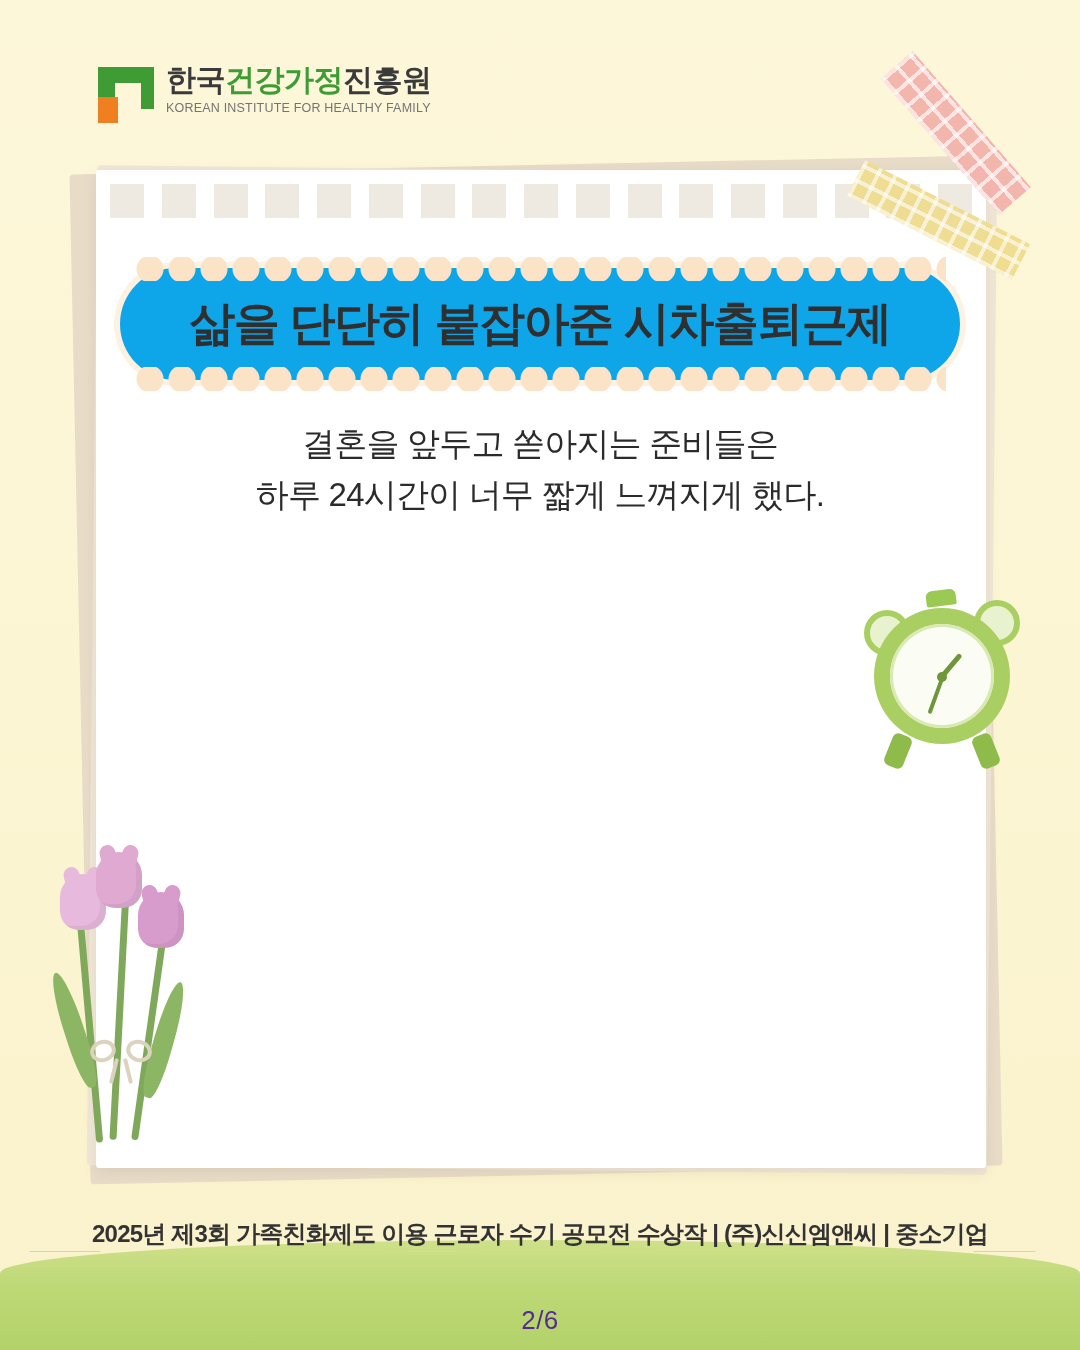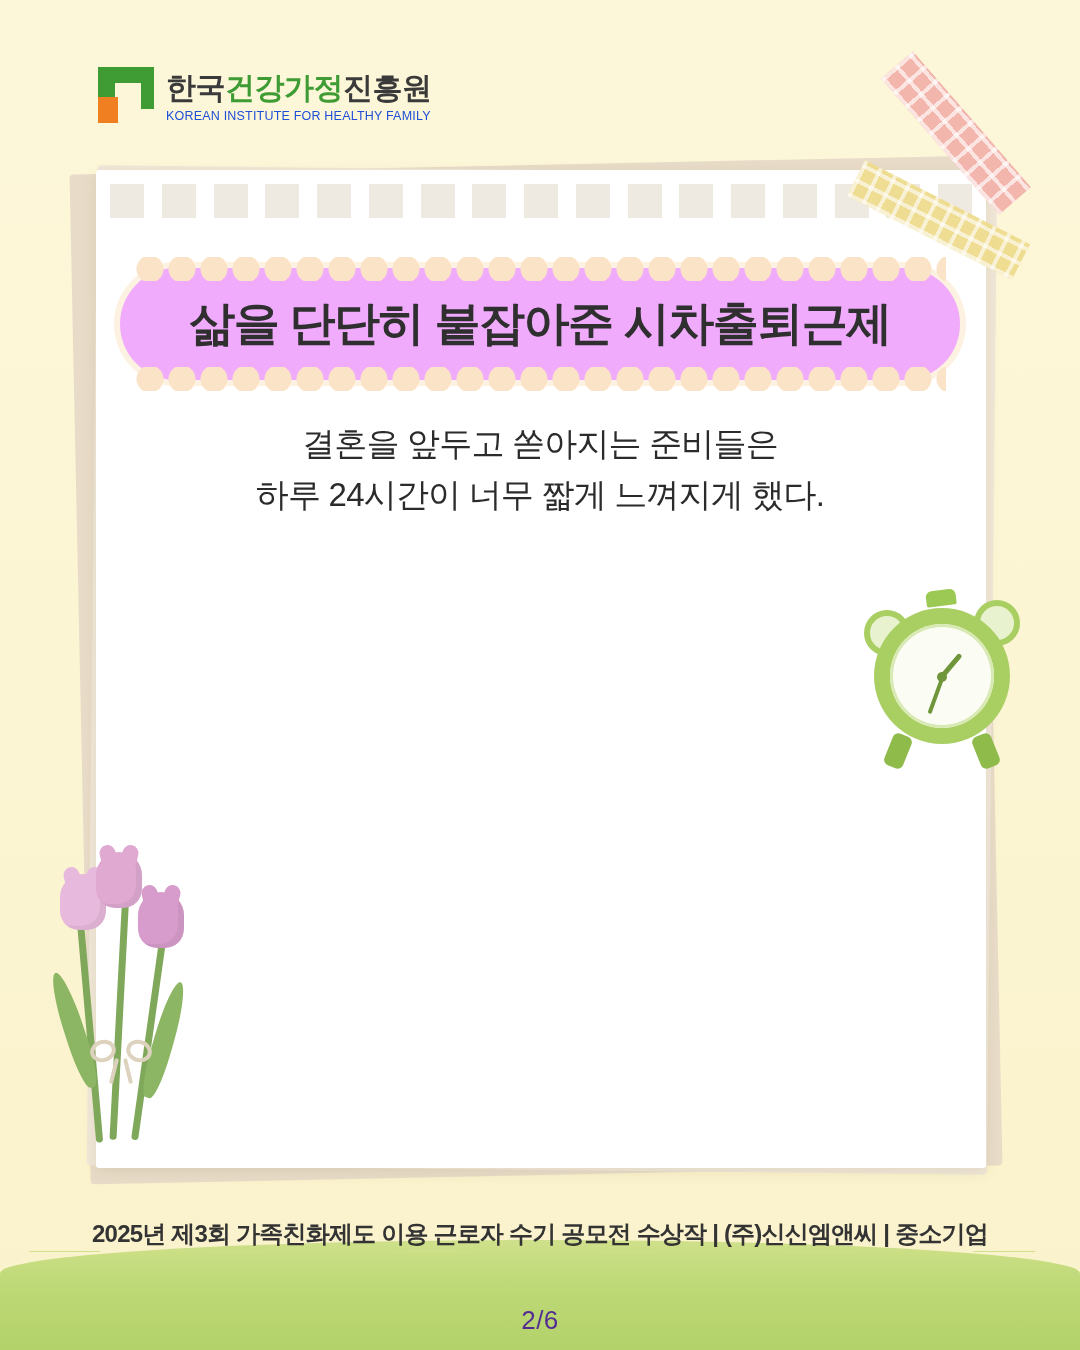--- a/index.html
+++ b/index.html
@@ -44,21 +44,21 @@
       radial-gradient(ellipse at 76% 100%, #cfe08a 0 40px, transparent 41px),
       radial-gradient(ellipse at 93% 100%, #cfe08a 0 36px, transparent 37px);
   }
 
   
   .logo {
     position: absolute;
     left: 98px;
     top: 63px;
     display: flex;
-    align-items: flex-end;
+    align-items: flex-start;
     gap: 12px;
   }
   .logo-mark {
     width: 56px;
     height: 56px;
     position: relative;
     margin-top: 4px;
   }
   .logo-mark .sq-green {
     position: absolute;
@@ -84,21 +84,21 @@
     letter-spacing: -0.5px;
     line-height: 1.1;
     color: #3a3a3a;
     white-space: nowrap;
   }
   .logo-text-ko .green { color: #3f9c35; }
   .logo-text-en {
     margin-top: 5px;
     font-size: 12.5px;
     letter-spacing: 0.2px;
-    color: #1d4ed8;
+    color: #737373;
     white-space: nowrap;
   }
 
   
   .paper-shadow-b {
     position: absolute;
     left: 80px;
     top: 165px;
     width: 912px;
     height: 1010px;
@@ -171,21 +171,21 @@
       #efdc8e;
   }
 
   
   .title-banner {
     position: absolute;
     left: 120px;
     top: 268px;
     width: 840px;
     height: 112px;
-    background: #f0abfc;
+    background: #0ea5e9;
     border-radius: 56px;
     box-shadow: 0 0 0 6px #fdf1e2;
   }
   .title-banner::before,
   .title-banner::after {
     content: "";
     position: absolute;
     left: 14px; right: 14px;
     height: 24px;
     background:

